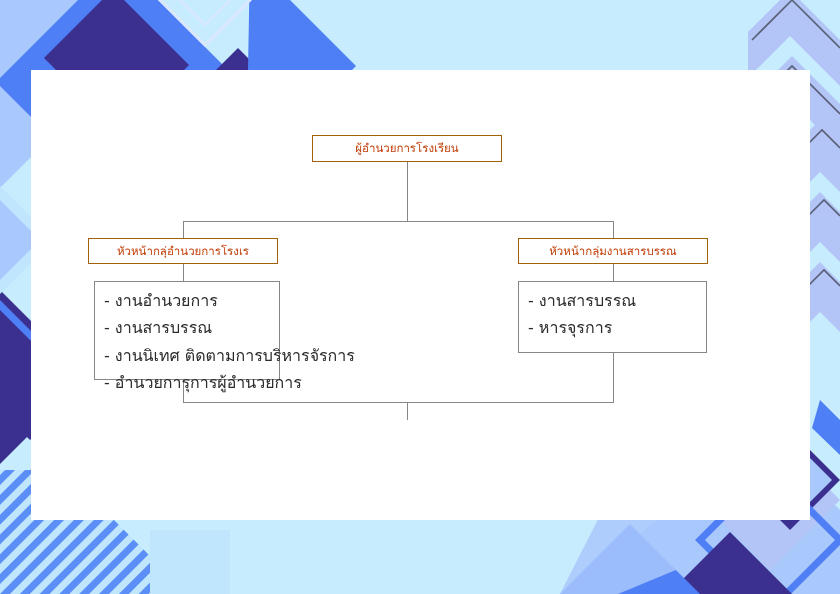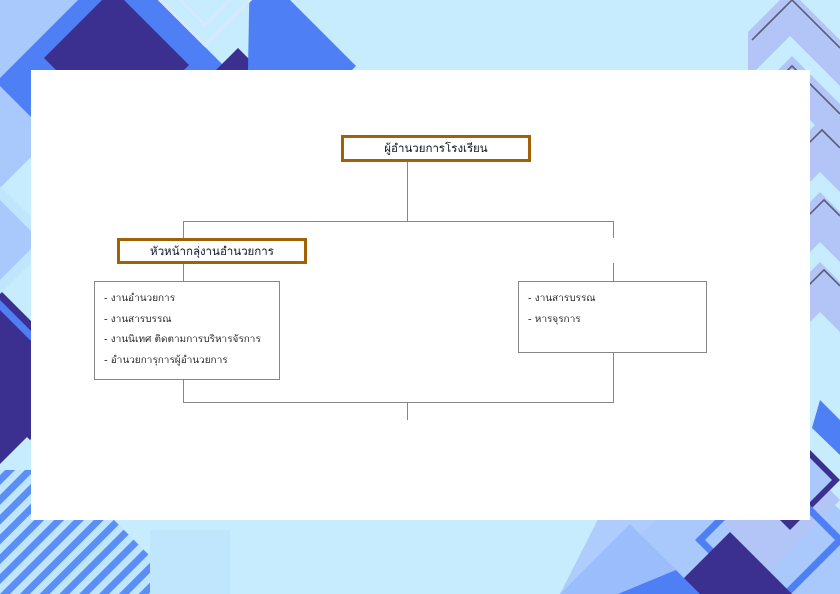--- a/index.html
+++ b/index.html
@@ -50,48 +50,47 @@
     left: 0;
     top: 0;
     width: 840px;
     height: 594px;
     z-index: 6;
   }
 
   .node {
     position: absolute;
     box-sizing: border-box;
-    border: 3px solid #a16207;
+    border: 1px solid #a16207;
     background: #ffffff;
     display: flex;
     align-items: center;
     justify-content: center;
-    color: #0f172a;
+    color: #c2410c;
     line-height: 1.25;
-    margin-left: 29px;
   }
 
   .node-title {
     font-size: 11.5px;
     white-space: nowrap;
   }
 
   .listbox {
     position: absolute;
     box-sizing: border-box;
     border: 1px solid #878787;
     background: #ffffff;
     padding: 10px 9px 8px 9px;
     display: flex;
     flex-direction: column;
     color: #2b2b2b;
   }
 
   .list-item {
-    font-size: 10px;
+    font-size: 16px;
     line-height: 1.15;
     margin-bottom: 9px;
     white-space: nowrap;
     color: #2b2b2b;
   }
 
   
   .conn {
     position: absolute;
     background: #878787;
@@ -208,23 +207,26 @@
     <div class="conn conn-v" style="left:183px; top:380px; height:22px;"></div>
     <div class="conn conn-v" style="left:613px; top:352px; height:50px;"></div>
     <div class="conn conn-h" style="left:183px; top:402px; width:431px;"></div>
     <div class="conn conn-v" style="left:407px; top:402px; height:18px;"></div>
 
     <div class="node" style="left:312px; top:135px; width:190px; height:27px;">
       <span class="node-title">ผู้อำนวยการโรงเรียน</span>
     </div>
 
     <div class="node" style="left:88px; top:238px; width:190px; height:26px;">
-      <span class="node-title">หัวหน้ากลุ่งานอำนวยการ</span>
-    </div>
-
+      <span class="node-title">หัวหน้ากลุ่อำนวยการโรงเร</span>
+    </div>
+
+    <div class="node" style="left:518px; top:238px; width:190px; height:26px;">
+      <span class="node-title">หัวหน้ากลุ่มงานสารบรรณ</span>
+    </div>
 
     <div class="listbox" style="left:94px; top:281px; width:186px; height:99px;">
       <div class="list-item">- งานอำนวยการ</div>
       <div class="list-item">- งานสารบรรณ</div>
       <div class="list-item">- งานนิเทศ ติดตามการบริหารจัรการ</div>
       <div class="list-item">- อำนวยการุการผู้อำนวยการ</div>
     </div>
 
     <div class="listbox" style="left:518px; top:281px; width:189px; height:72px;">
       <div class="list-item">- งานสารบรรณ</div>

